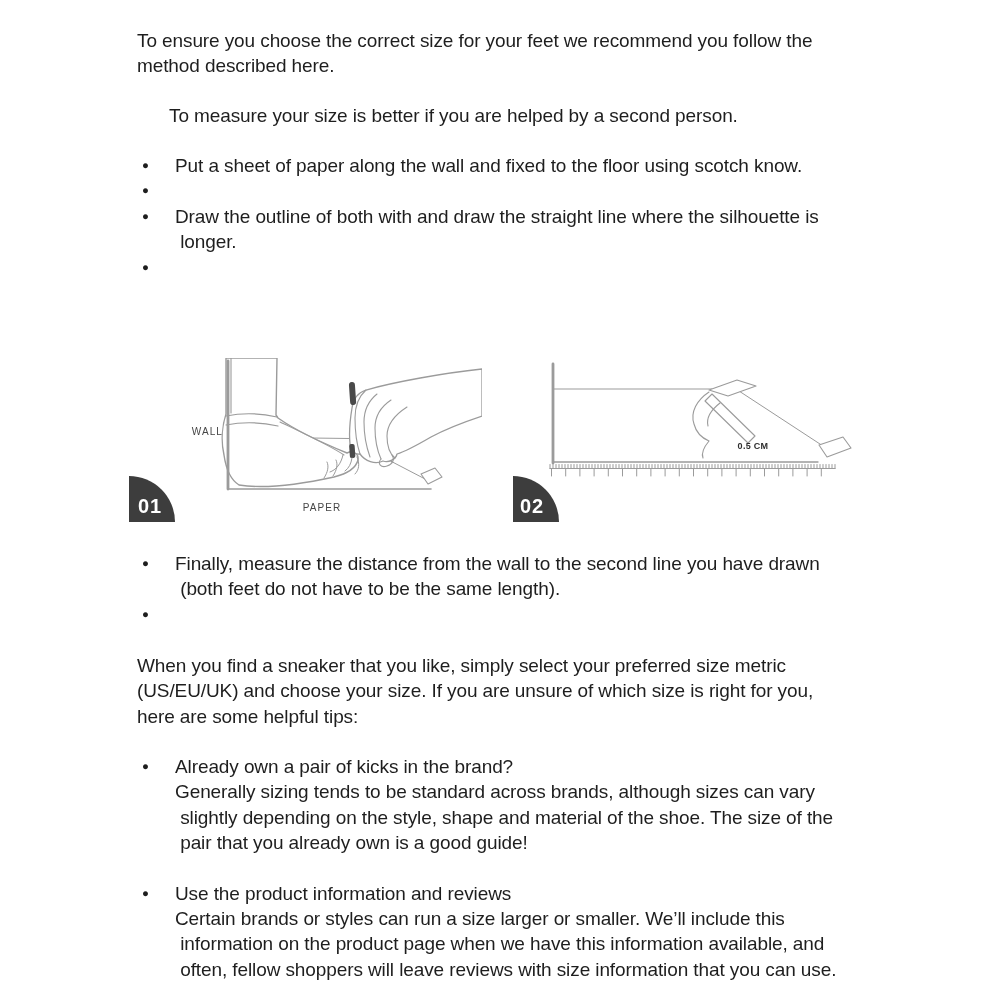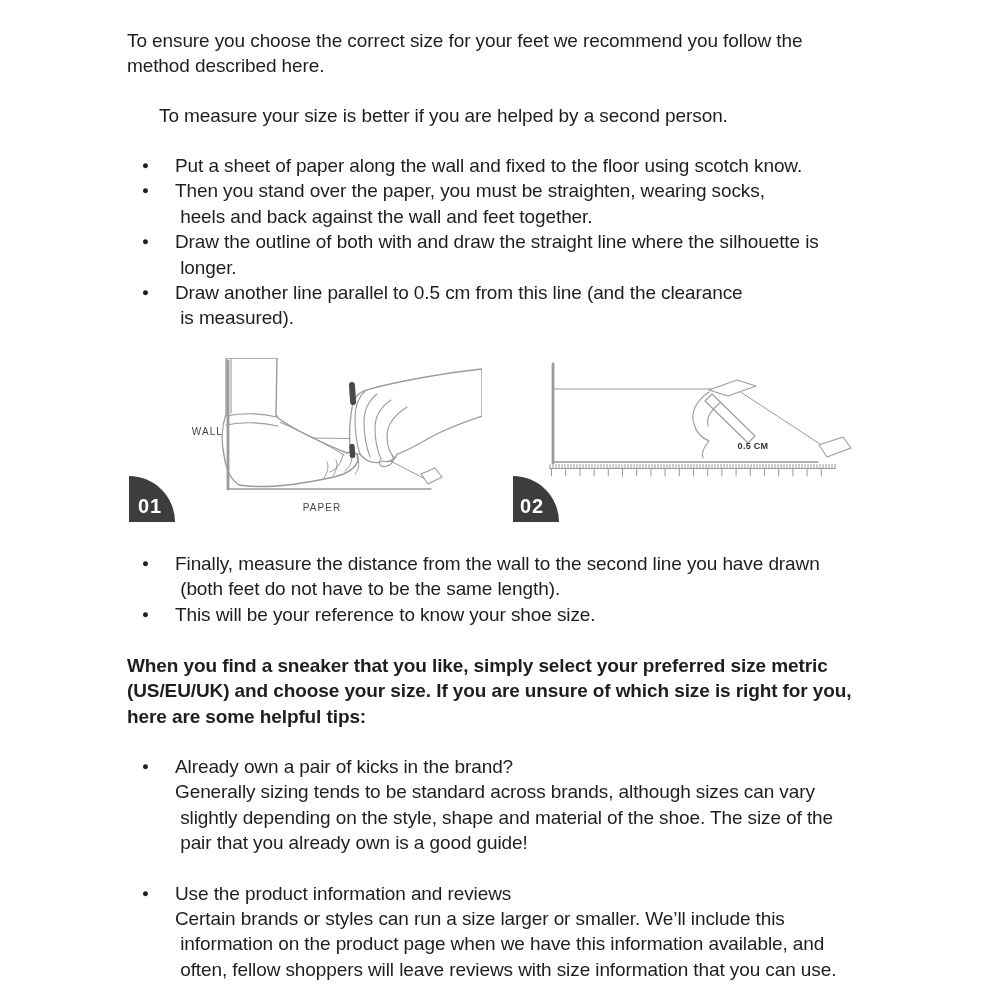--- a/index.html
+++ b/index.html
@@ -3,40 +3,40 @@
 <meta charset="utf-8">
 <style>
   html,body{margin:0;padding:0;background:#ffffff;}
   body{
     width:1000px;height:1000px;position:relative;overflow:hidden;
     font-family:"Liberation Sans", sans-serif;
     color:#1e1e1e;
   }
   .page{position:absolute;inset:0;background:#fff;}
   .para{
-    position:absolute;left:127px;margin:0;
+    position:absolute;left:137px;margin:0;
     font-size:19px;line-height:25.4px;letter-spacing:-0.1px;
     white-space:pre;
   }
   .bullets{
     position:absolute;left:137px;margin:0;padding:0;list-style:none;
     font-size:19px;line-height:25.4px;letter-spacing:-0.1px;
   }
   .bullets li{display:flex;align-items:flex-start;}
   .bullets .dot{
     flex:0 0 38px;width:38px;padding-left:5px;box-sizing:border-box;
     font-size:11.5px;line-height:25.4px;color:#1e1e1e;
   }
   .bullets .li-text{white-space:pre;}
   .bullets.spaced li + li{margin-top:25px;}
   .pos-p1{top:28px;}
   .pos-p2{top:103px;margin-left:32px;}
   .pos-list1{top:153px;}
   .pos-list2{top:551px;}
-  .pos-p3{top:653px;font-weight:bold;}
+  .pos-p3{top:653px;}
   .pos-list3{top:754px;}
   .figure{position:absolute;top:358px;}
   .figure1{left:129px;width:353px;height:164px;}
   .figure2{left:513px;width:370px;height:164px;}
   .figure svg{display:block;}
   .fig-line{stroke:#9b9b9b;fill:none;stroke-linecap:round;stroke-linejoin:round;}
   .fig-fill{fill:#ffffff;stroke:#9b9b9b;stroke-linejoin:round;}
   .fig-label{font-family:"Liberation Sans",sans-serif;font-size:10px;letter-spacing:1.1px;fill:#454545;}
   .fig-label-bold{font-family:"Liberation Sans",sans-serif;font-size:9px;font-weight:bold;letter-spacing:0.3px;fill:#2e2e2e;}
   .badge-num{font-family:"Liberation Sans",sans-serif;font-size:20px;font-weight:bold;letter-spacing:1px;fill:#ffffff;}
@@ -50,32 +50,28 @@
 method described here.</p>
   <p class="para pos-p2">To measure your size is better if you are helped by a second person.</p>
 
   <ul class="bullets pos-list1">
       <li>
         <span class="dot">●</span>
         <span class="li-text">Put a sheet of paper along the wall and fixed to the floor using scotch know.</span>
       </li>
       <li>
         <span class="dot">●</span>
-        <span class="li-text">Then you stand over the paper, you must be straighten, wearing socks,
- heels and back against the wall and feet together.</span>
       </li>
       <li>
         <span class="dot">●</span>
         <span class="li-text">Draw the outline of both with and draw the straight line where the silhouette is
  longer.</span>
       </li>
       <li>
         <span class="dot">●</span>
-        <span class="li-text">Draw another line parallel to 0.5 cm from this line (and the clearance
- is measured).</span>
       </li>
     </ul>
 
   <div class="figure figure1">
     <svg width="353" height="164" viewBox="0 0 353 164">
 
       <path class="fig-line" d="M103 79 L260 81" stroke-width="1"></path>
 
       <path class="fig-line" d="M250 97 L298 122" stroke-width="1"></path>
 
@@ -139,21 +135,20 @@
   </div>
 
   <ul class="bullets pos-list2">
       <li>
         <span class="dot">●</span>
         <span class="li-text">Finally, measure the distance from the wall to the second line you have drawn
  (both feet do not have to be the same length).</span>
       </li>
       <li>
         <span class="dot">●</span>
-        <span class="li-text">This will be your reference to know your shoe size.</span>
       </li>
     </ul>
 
   <p class="para pos-p3">When you find a sneaker that you like, simply select your preferred size metric
 (US/EU/UK) and choose your size. If you are unsure of which size is right for you,
 here are some helpful tips:</p>
 
   <ul class="bullets pos-list3 spaced">
       <li>
         <span class="dot">●</span>

